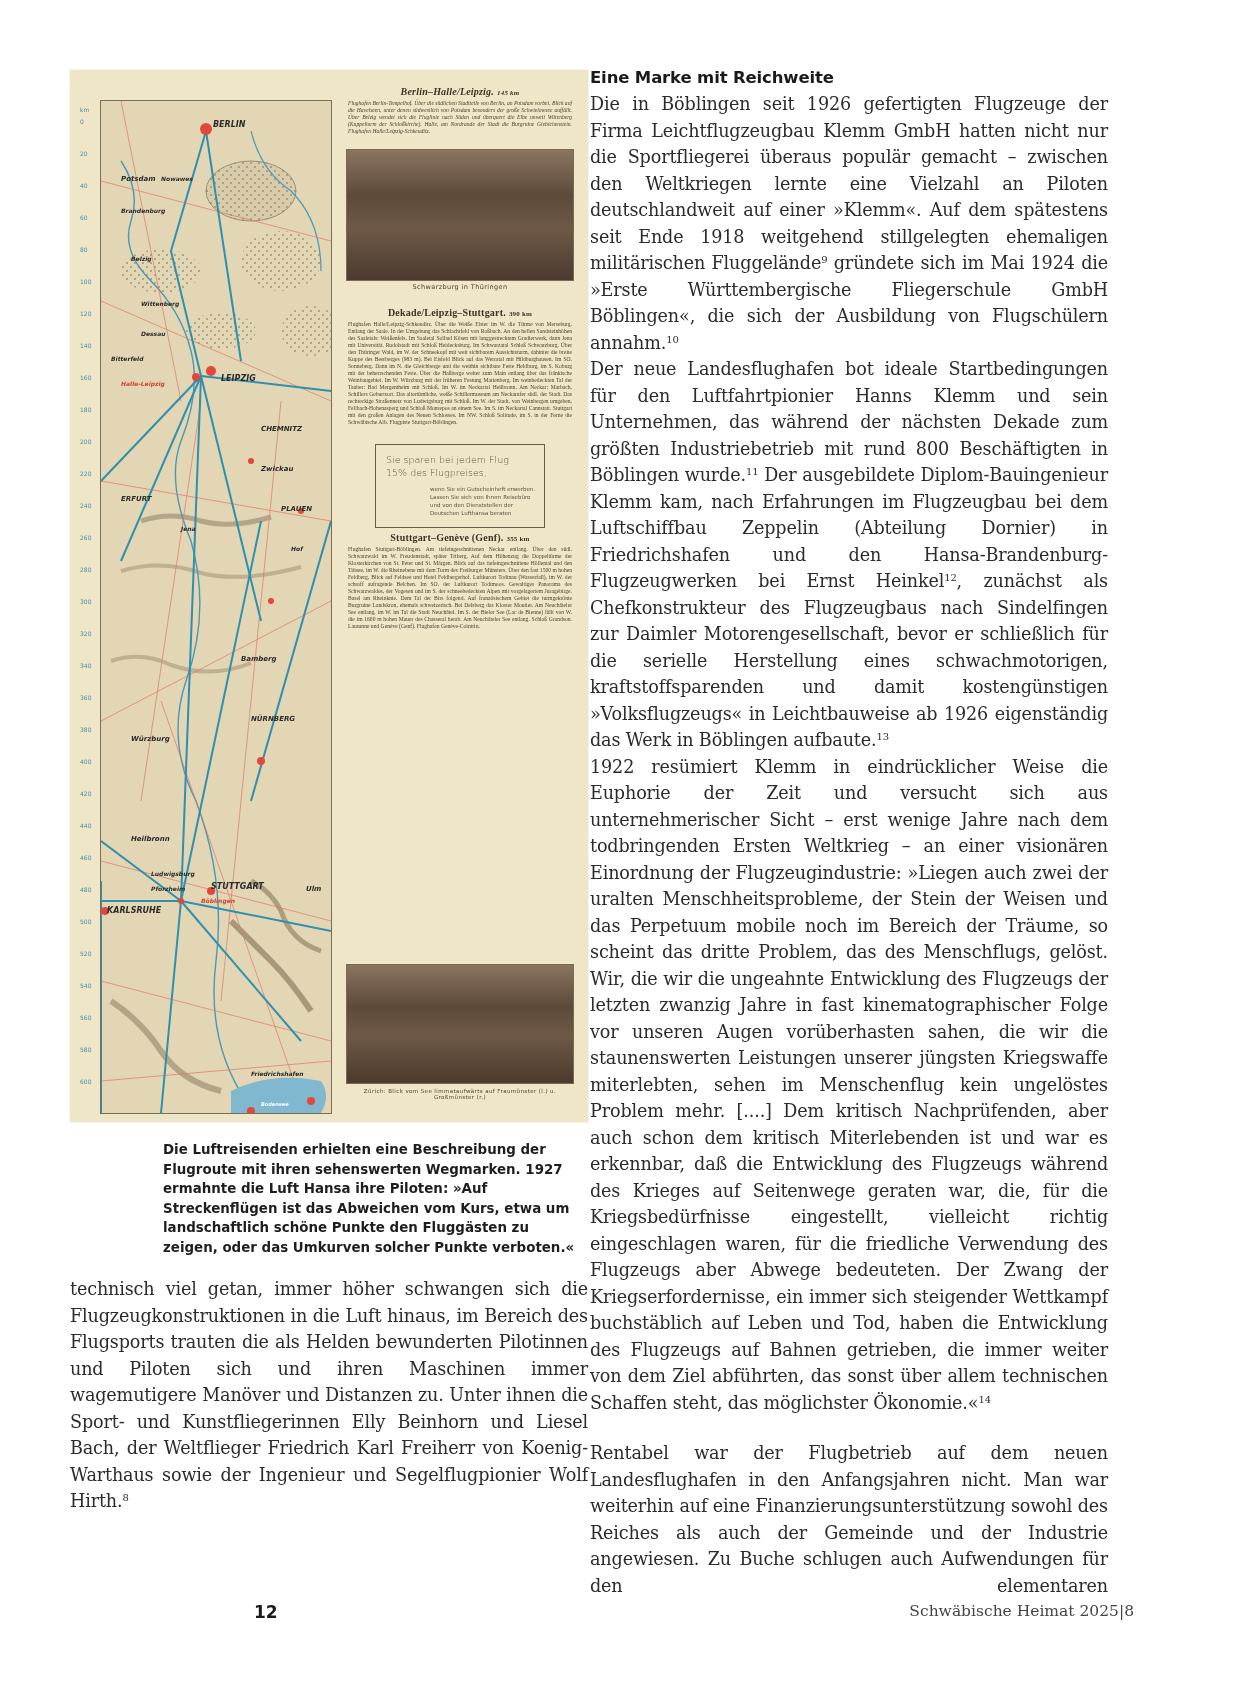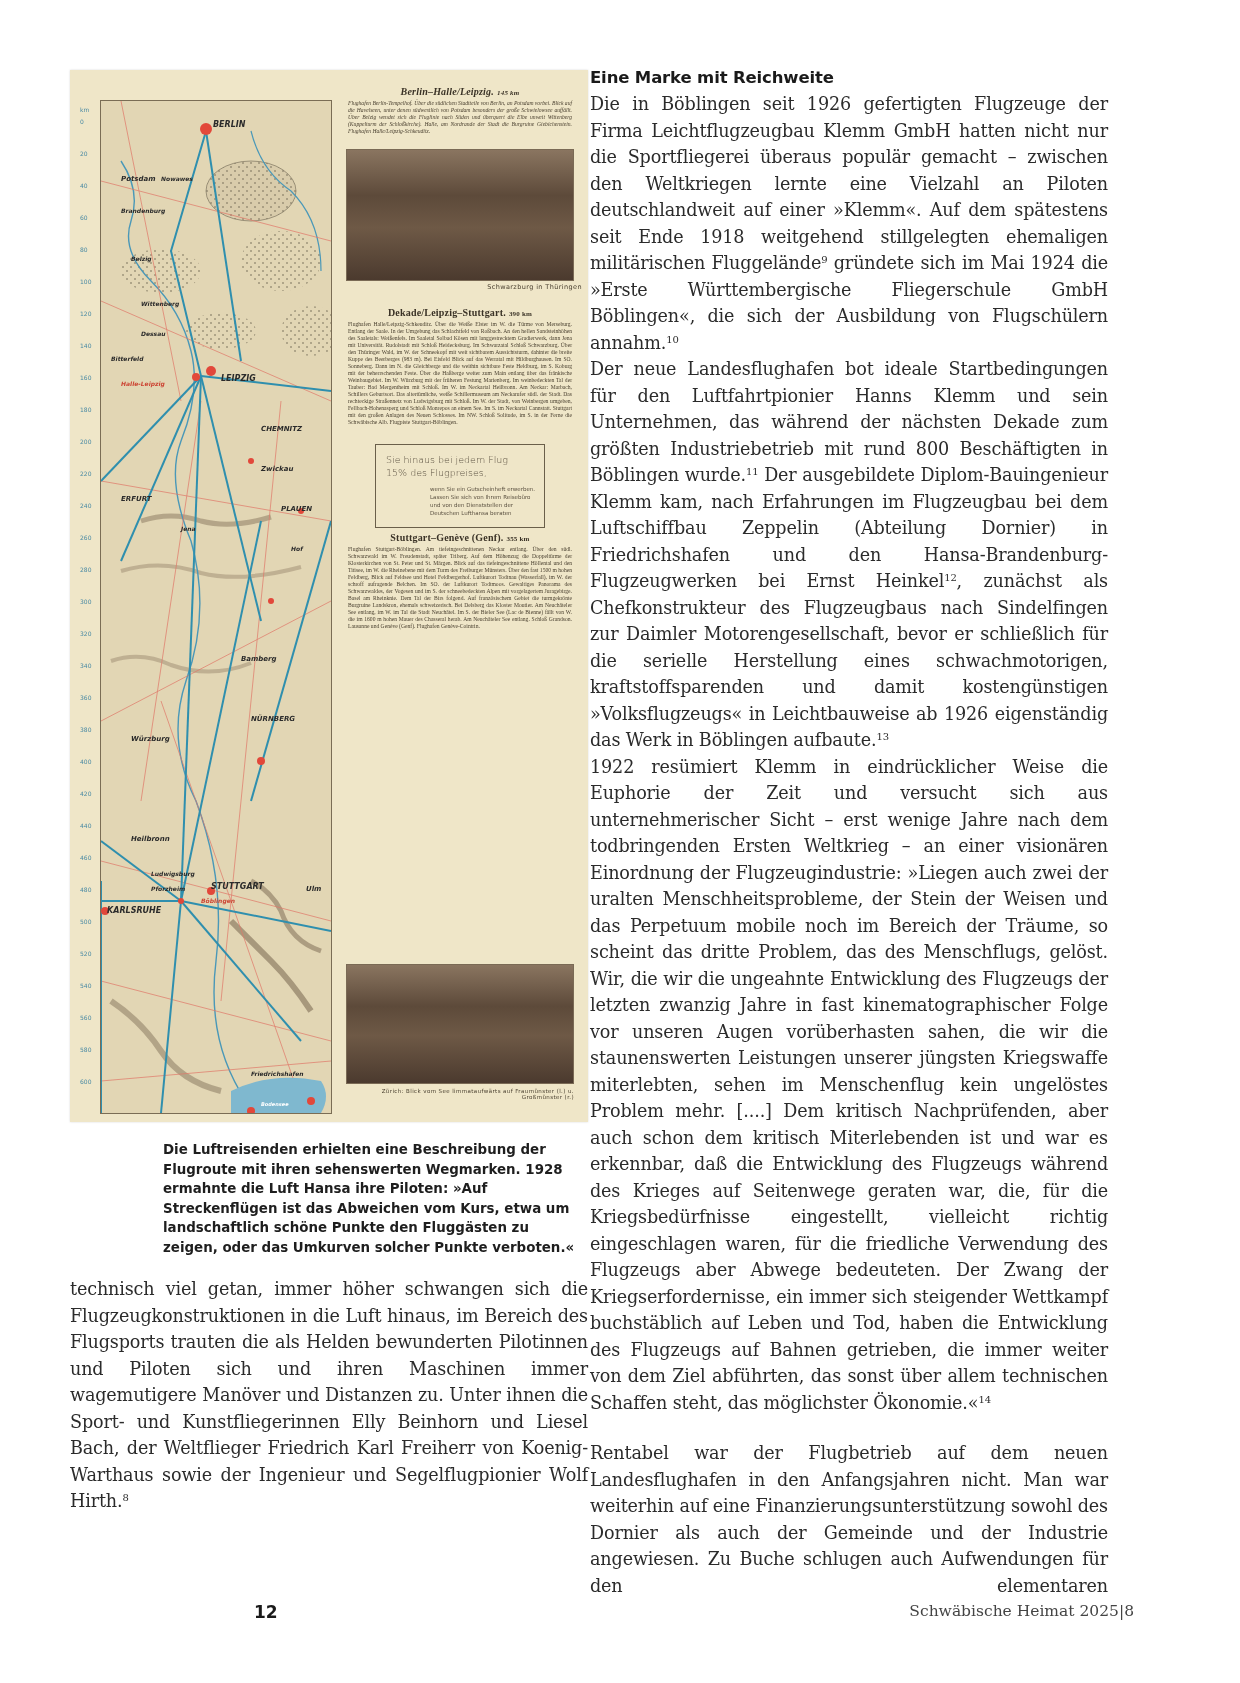--- a/index.html
+++ b/index.html
@@ -28,21 +28,21 @@
   }
   .route-title { font-size:10px; font-weight:bold; text-align:center; margin:0; letter-spacing:0.2px; }
   .route-title .km { font-size:7px; font-weight:bold; margin-left:3px; }
   .route-body {
     font-size:5.6px; line-height:7px; text-align:justify; margin:3px 10px 0 10px; color:#4a4030;
   }
   .photo {
     background:linear-gradient(180deg,#8a7560 0%, #5d4a3a 35%, #6e5946 60%, #4b3a2e 100%);
     border:1px solid #7a6a55; position:relative;
   }
-  .photo-caption { font-family:"DejaVu Sans", sans-serif; font-size:6.5px; text-align:right; color:#4a4030; margin-top:2px; letter-spacing:0.4px; }
+  .photo-caption { font-family:"DejaVu Sans", sans-serif; font-size:6.5px; text-align:center; color:#4a4030; margin-top:2px; letter-spacing:0.4px; }
   .ad-box {
     border:1.5px solid #6a5f4a; margin:0 auto; width:150px; padding:8px 8px 10px 10px;
     font-family:"DejaVu Sans", sans-serif; color:#5b5141;
   }
   .ad-line1 { font-size:9.5px; font-weight:300; line-height:13px; }
   .ad-small { font-size:5.5px; line-height:8px; margin-left:44px; margin-top:6px; }
 
   
   .fig-caption {
     position:absolute; left:163px; top:1140px; width:420px;
@@ -227,44 +227,44 @@
 
     <div class="photo" style="margin:14px 8px 0 8px; height:130px;"></div>
     <div class="photo-caption">Schwarzburg in Thüringen</div>
 
     <div style="margin-top:16px;">
       <p class="route-title"><span>Dekade/Leipzig–Stuttgart.</span><span class="km">390 km</span></p>
       <p class="route-body">Flughafen Halle/Leipzig-Schkeuditz. Über die Weiße Elster im W. die Türme von Merseburg. Entlang der Saale. In der Umgebung das Schlachtfeld von Roßbach. An den hellen Sandsteinhöhen des Saaletals: Weißenfels. Im Saaletal Solbad Kösen mit langgestrecktem Gradierwerk, dann Jena mit Universität. Rudolstadt mit Schloß Heidecksburg. Im Schwarzatal Schloß Schwarzburg. Über den Thüringer Wald, im W. der Schneekopf mit weit sichtbarem Aussichtsturm, dahinter die breite Kuppe des Beerberges (983 m). Bei Eisfeld Blick auf das Werratal mit Hildburghausen. Im SO. Sonneberg. Dann im N. die Gleichberge und die weithin sichtbare Feste Heldburg, im S. Koburg mit der beherrschenden Feste. Über die Haßberge weiter zum Main entlang über das fränkische Weinbaugebiet. Im W. Würzburg mit der früheren Festung Marienberg. Im weinbedeckten Tal der Tauber: Bad Mergentheim mit Schloß. Im W. im Neckartal Heilbronn. Am Neckar: Marbach, Schillers Geburtsort. Das altertümliche, weiße Schillermuseum am Neckarufer südl. der Stadt. Das rechteckige Straßennetz von Ludwigsburg mit Schloß. Im W. der Stadt, von Weinbergen umgeben, Fellbach-Hohenasperg und Schloß Monrepos an einem See. Im S. im Neckartal Cannstatt. Stuttgart mit den großen Anlagen des Neuen Schlosses. Im NW. Schloß Solitude, im S. in der Ferne die Schwäbische Alb. Flugpiste Stuttgart-Böblingen.</p>
     </div>
 
     <div class="ad-box" style="margin-top:18px;">
-      <div class="ad-line1">Sie hinaus bei jedem Flug</div>
+      <div class="ad-line1">Sie sparen bei jedem Flug</div>
       <div class="ad-line1">15% des Flugpreises,</div>
       <div class="ad-small">wenn Sie ein Gutscheinheft erwerben. Lassen Sie sich von Ihrem Reisebüro und von den Dienststellen der Deutschen Lufthansa beraten</div>
     </div>
 
     <div style="margin-top:4px;">
       <p class="route-title"><span>Stuttgart–Genève (Genf).</span><span class="km">355 km</span></p>
       <p class="route-body">Flughafen Stuttgart-Böblingen. Am tiefeingeschnittenen Neckar entlang. Über den südl. Schwarzwald im W. Freudenstadt, später Triberg. Auf dem Höhenzug die Doppeltürme der Klosterkirchen von St. Peter und St. Märgen. Blick auf das tiefeingeschnittene Höllental und den Titisee, im W. die Rheinebene mit dem Turm des Freiburger Münsters. Über den fast 1500 m hohen Feldberg, Blick auf Feldsee und Hotel Feldbergerhof. Luftkurort Todtnau (Wasserfall), im W. der schroff aufragende Belchen. Im SO. der Luftkurort Todtmoos. Gewaltiges Panorama des Schwarzwaldes, der Vogesen und im S. der schneebedeckten Alpen mit vorgelagertem Juragebirge. Basel am Rheinknie. Dem Tal der Birs folgend. Auf französischem Gebiet die turmgekrönte Burgruine Landskron, ehemals schweizerisch. Bei Delsberg das Kloster Moutier. Am Neuchâteler See entlang, im W. im Tal die Stadt Neuchâtel. Im S. der Bieler See (Lac de Bienne) fällt von W. die im 1600 m hohen Mauer des Chasseral herab. Am Neuchâteler See entlang. Schloß Grandson. Lausanne und Genève (Genf). Flughafen Genève-Cointrin.</p>
     </div>
 
     <div class="photo" style="position:absolute; left:8px; right:8px; top:880px; height:118px;"></div>
     <div class="photo-caption" style="position:absolute; left:8px; right:8px; top:1002px; font-size:5.5px;">Zürich: Blick vom See limmataufwärts auf Fraumünster (l.) u. Großmünster (r.)</div>
   </div>
 </div>
 
-<div class="fig-caption">Die Luftreisenden erhielten eine Beschreibung der Flugroute mit ihren sehenswerten Wegmarken. 1928 ermahnte die Luft Hansa ihre Piloten: »Auf Streckenflügen ist das Abweichen vom Kurs, etwa um landschaftlich schöne Punkte den Fluggästen zu zeigen, oder das Umkurven solcher Punkte verboten.«</div>
+<div class="fig-caption">Die Luftreisenden erhielten eine Beschreibung der Flugroute mit ihren sehenswerten Wegmarken. 1927 ermahnte die Luft Hansa ihre Piloten: »Auf Streckenflügen ist das Abweichen vom Kurs, etwa um landschaftlich schöne Punkte den Fluggästen zu zeigen, oder das Umkurven solcher Punkte verboten.«</div>
 
 <div class="col col-left">
   <p><span>technisch viel getan, immer höher schwangen sich die Flugzeugkonstruktionen in die Luft hinaus, im Bereich des Flugsports trauten die als Helden bewunderten Pilotinnen und Piloten sich und ihren Maschinen immer wagemutigere Manöver und Distanzen zu. Unter ihnen die Sport- und Kunstfliegerinnen Elly Beinhorn und Liesel Bach, der Weltflieger Friedrich Karl Freiherr von Koenig-Warthaus sowie der Ingenieur und Segelflugpionier Wolf Hirth.</span><sup>8</sup></p>
 </div>
 
 <div class="col col-right">
   <h2>Eine Marke mit Reichweite</h2>
   <p><span>Die in Böblingen seit 1926 gefertigten Flugzeuge der Firma Leichtflugzeugbau Klemm GmbH hatten nicht nur die Sportfliegerei überaus populär gemacht – zwischen den Weltkriegen lernte eine Vielzahl an Piloten deutschlandweit auf einer »Klemm«. Auf dem spätestens seit Ende 1918 weitgehend stillgelegten ehemaligen militärischen Fluggelände</span><sup>9</sup><span> gründete sich im Mai 1924 die »Erste Württembergische Fliegerschule GmbH Böblingen«, die sich der Ausbildung von Flugschülern annahm.</span><sup>10</sup></p>
   <p><span>Der neue Landesflughafen bot ideale Startbedingungen für den Luftfahrtpionier Hanns Klemm und sein Unternehmen, das während der nächsten Dekade zum größten Industriebetrieb mit rund 800 Beschäftigten in Böblingen wurde.</span><sup>11</sup><span> Der ausgebildete Diplom-Bauingenieur Klemm kam, nach Erfahrungen im Flugzeugbau bei dem Luftschiffbau Zeppelin (Abteilung Dornier) in Friedrichshafen und den Hansa-Brandenburg-Flugzeugwerken bei Ernst Heinkel</span><sup>12</sup><span>, zunächst als Chefkonstrukteur des Flugzeugbaus nach Sindelfingen zur Daimler Motorengesellschaft, bevor er schließlich für die serielle Herstellung eines schwachmotorigen, kraftstoffsparenden und damit kostengünstigen »Volksflugzeugs« in Leichtbauweise ab 1926 eigenständig das Werk in Böblingen aufbaute.</span><sup>13</sup></p>
   <p><span>1922 resümiert Klemm in eindrücklicher Weise die Euphorie der Zeit und versucht sich aus unternehmerischer Sicht – erst wenige Jahre nach dem todbringenden Ersten Weltkrieg – an einer visionären Einordnung der Flugzeugindustrie: »Liegen auch zwei der uralten Menschheitsprobleme, der Stein der Weisen und das Perpetuum mobile noch im Bereich der Träume, so scheint das dritte Problem, das des Menschflugs, gelöst. Wir, die wir die ungeahnte Entwicklung des Flugzeugs der letzten zwanzig Jahre in fast kinematographischer Folge vor unseren Augen vorüberhasten sahen, die wir die staunenswerten Leistungen unserer jüngsten Kriegswaffe miterlebten, sehen im Menschenflug kein ungelöstes Problem mehr. [....] Dem kritisch Nachprüfenden, aber auch schon dem kritisch Miterlebenden ist und war es erkennbar, daß die Entwicklung des Flugzeugs während des Krieges auf Seitenwege geraten war, die, für die Kriegsbedürfnisse eingestellt, vielleicht richtig eingeschlagen waren, für die friedliche Verwendung des Flugzeugs aber Abwege bedeuteten. Der Zwang der Kriegserfordernisse, ein immer sich steigender Wettkampf buchstäblich auf Leben und Tod, haben die Entwicklung des Flugzeugs auf Bahnen getrieben, die immer weiter von dem Ziel abführten, das sonst über allem technischen Schaffen steht, das möglichster Ökonomie.«</span><sup>14</sup></p>
   <div class="gap"></div>
-  <p style="text-align-last:justify;">Rentabel war der Flugbetrieb auf dem neuen Landesflughafen in den Anfangsjahren nicht. Man war weiterhin auf eine Finanzierungsunterstützung sowohl des Dornier als auch der Gemeinde und der Industrie angewiesen. Zu Buche schlugen auch Aufwendungen für den elementaren</p>
+  <p style="text-align-last:justify;">Rentabel war der Flugbetrieb auf dem neuen Landesflughafen in den Anfangsjahren nicht. Man war weiterhin auf eine Finanzierungsunterstützung sowohl des Reiches als auch der Gemeinde und der Industrie angewiesen. Zu Buche schlugen auch Aufwendungen für den elementaren</p>
 </div>
 
 <div class="page-number">12</div>
 <div class="journal">Schwäbische Heimat 2025|8</div>
 
 </body></html>

